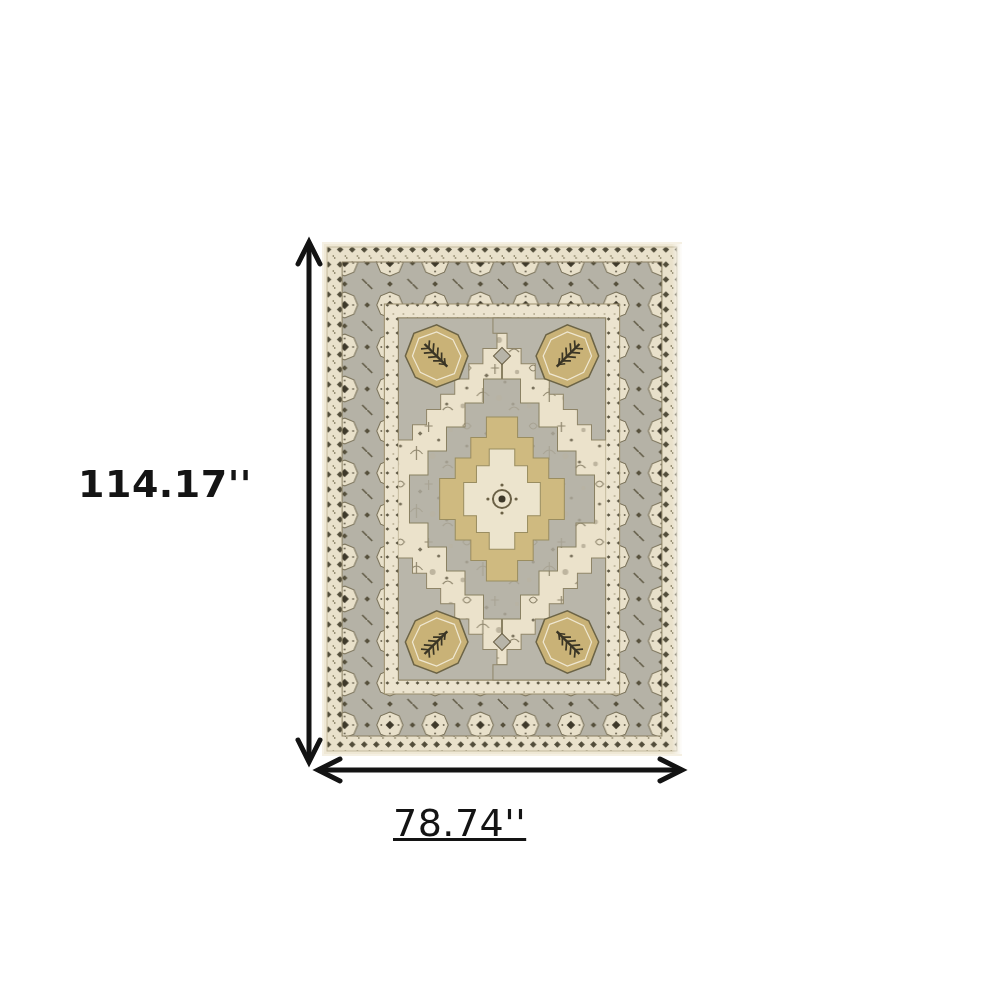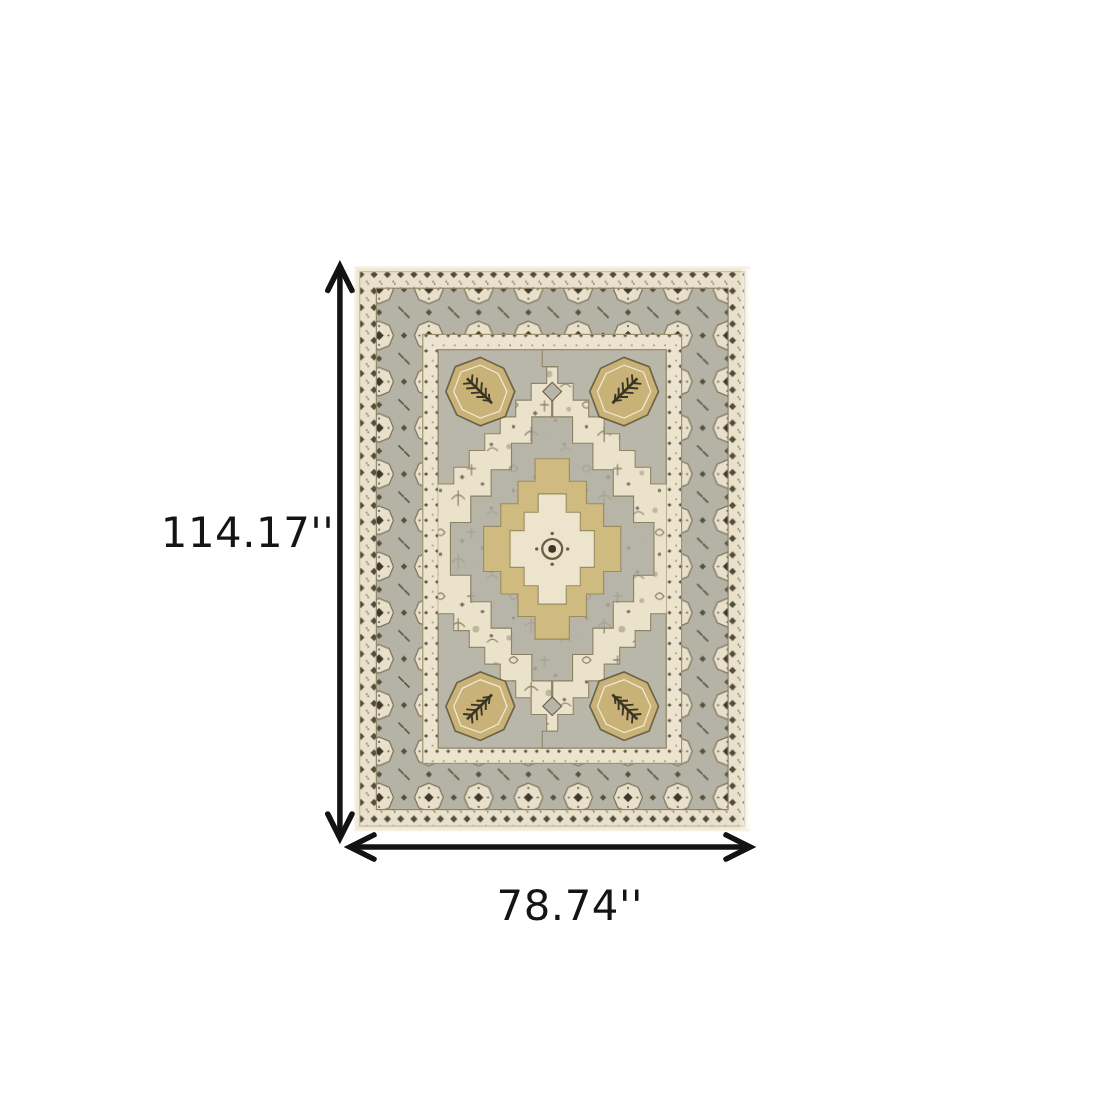--- a/index.html
+++ b/index.html
@@ -4,22 +4,22 @@
 <style>
   html,body{margin:0;padding:0;background:#ffffff;}
   .stage{
     position:relative;width:1000px;height:1000px;background:#ffffff;overflow:hidden;
     font-family:"DejaVu Sans","Liberation Sans",sans-serif;
   }
   .rug{position:absolute;left:322px;top:242px;width:360px;height:514px;}
   .dim-v{position:absolute;left:291px;top:236px;}
   .dim-h{position:absolute;left:310px;top:752px;}
   .dim-label{position:absolute;font-size:38px;color:#141414;letter-spacing:.5px;white-space:nowrap;}
-  .dim-label.v{left:54px;top:462px;width:250px;text-align:right;}
-  .dim-label.h{left:393px;top:801px;width:250px;text-align:center;}
+  .dim-label.v{left:40px;top:462px;width:250px;text-align:center;font-weight:bold;}
+  .dim-label.h{left:393px;top:801px;width:250px;text-decoration:underline;}
 </style>
 </head>
 <body>
 
 <div class="stage">
 
   <svg class="rug" viewBox="0 0 358 514" preserveAspectRatio="none">
     <defs>
       <pattern id="guardPattern" width="12" height="15" patternUnits="userSpaceOnUse">
         <rect width="12" height="15" fill="#e9e1cb"></rect>

